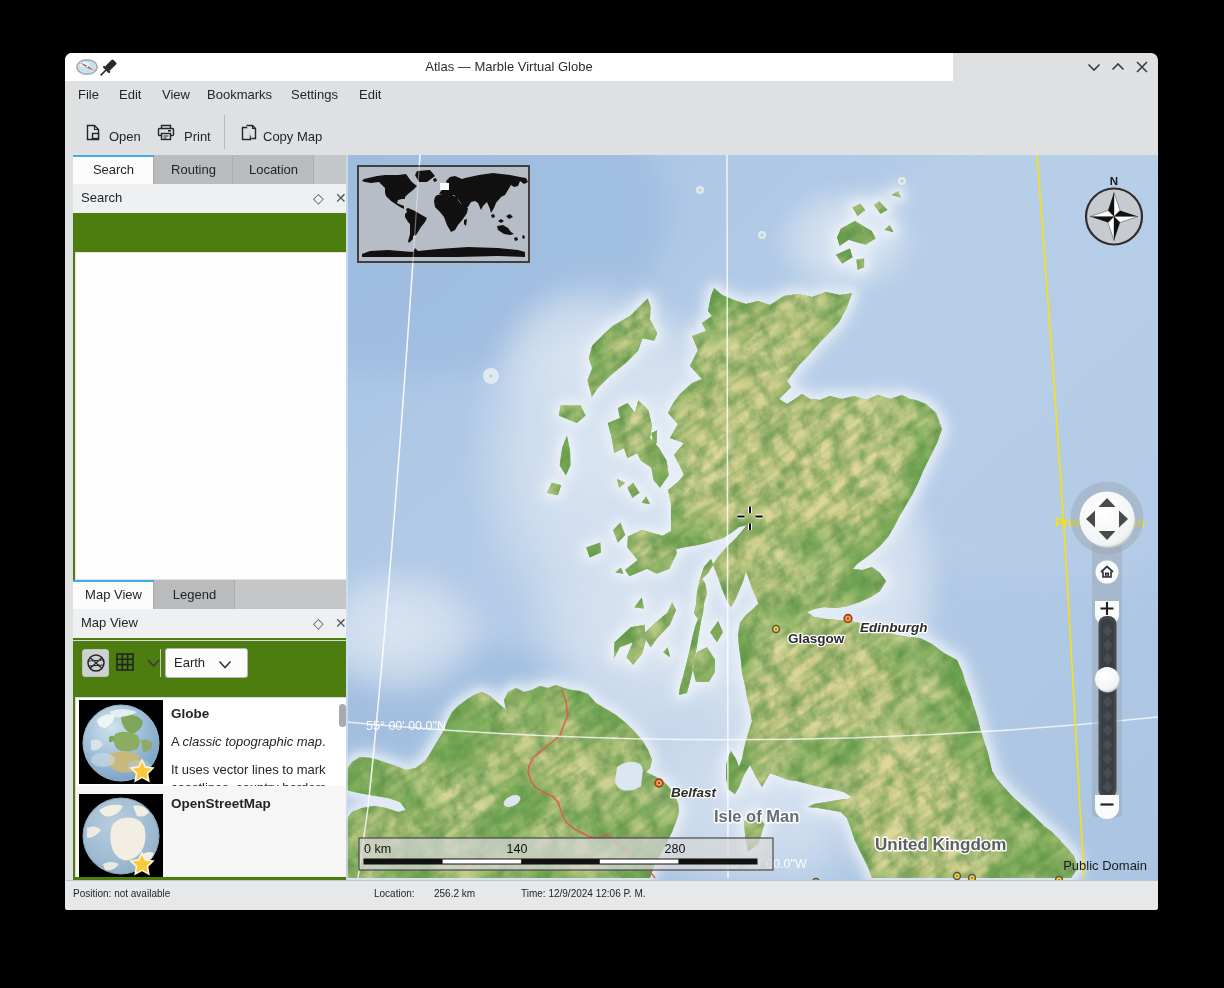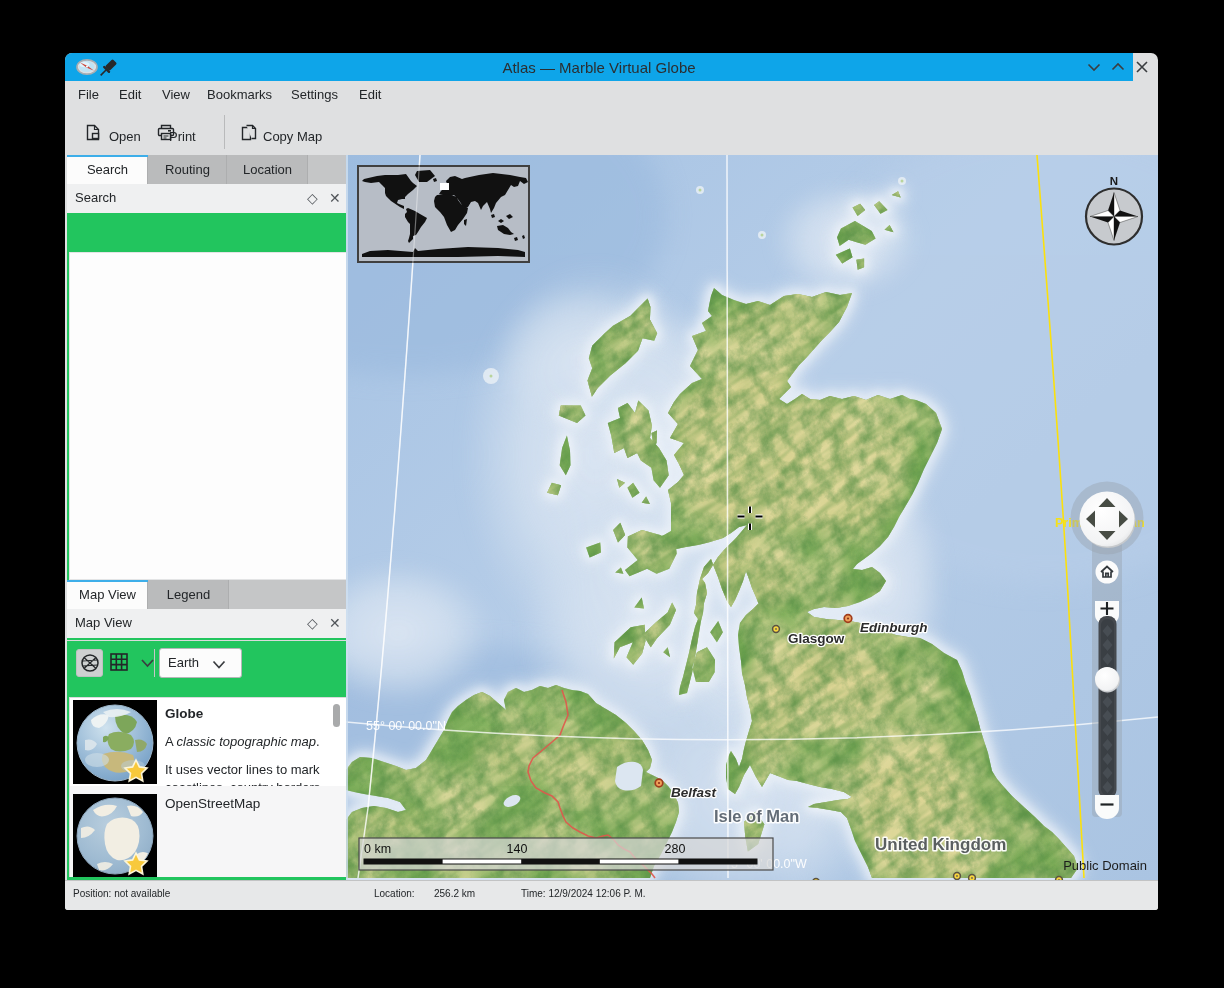--- a/index.html
+++ b/index.html
@@ -1,21 +1,21 @@
 <!DOCTYPE html>
 <html><head><meta charset="utf-8"><style>
 *{margin:0;padding:0;box-sizing:border-box}
 html,body{width:1224px;height:988px;background:#000;font-family:"Liberation Sans",sans-serif;overflow:hidden}
 #win{position:absolute;left:65px;top:53px;width:1093px;height:857px;background:#dfe0e1;border-radius:7px 7px 3px 3px;overflow:hidden}
-#titlebar{position:absolute;left:0;top:0;width:1068px;height:28px;background:#0ea5e9;color:#2b2e31;font-size:15px}
+#titlebar{position:absolute;left:0;top:0;width:888px;height:28px;background:#ffffff;color:#2b2e31;font-size:13px}
 #title{position:absolute;left:0;right:0;top:6px;text-align:center}
 #menubar{position:absolute;left:0;top:28px;width:1093px;height:29px;background:#dfe0e1;font-size:13px;color:#232629}
 .mi{position:absolute;top:6px}
 #toolbar{position:absolute;left:0;top:57px;width:1093px;height:45px;background:#dfe0e1;font-size:13px;color:#232629}
-#leftpanel{position:absolute;left:2px;top:102px;width:281px;height:725px;background:#22c55e;font-size:13px;color:#232629}
+#leftpanel{position:absolute;left:8px;top:102px;width:281px;height:725px;background:#4d7c0f;font-size:13px;color:#232629}
 .tabrow{position:absolute;left:0;width:281px;height:29px;background:#c5c6c7}
 .tab{position:absolute;top:0;height:29px;text-align:center;line-height:29px;background:#babbbc;box-shadow:inset -1px 0 0 #adaeaf}
 .tab.act{background:#fcfcfc;border-top:2px solid #3daee9;line-height:26px}
 .dockhead{position:absolute;left:0;width:281px;height:29px;background:#eff0f1}
 .dh-t{position:absolute;left:8px;top:6px}
 .dico{position:absolute;top:5px;color:#51555a;font-size:14px}
 #statusbar{position:absolute;left:0;top:827px;width:1117px;height:30px;background:#e7e8e9;border-top:1px solid #c2c3c4;font-size:10px;color:#232629}
 #maparea{position:absolute;left:281px;top:102px;width:812px;height:725px;background:#b3cbe6}
 svg{display:block}
 .ab{position:absolute}
@@ -56,21 +56,21 @@
         <rect x="7.5" y="9.5" width="6" height="5" fill="#dfe0e1"></rect>
   </svg>
   <span class="ab" style="left:44px;top:19px">Open</span>
   <svg class="ab" style="left:92px;top:14px" width="18" height="17" viewBox="0 0 18 17" fill="none" stroke="#232629" stroke-width="1.4">
    <path d="M4.5 4.5 v-3 h9 v3"></path>
         <rect x="1.5" y="4.5" width="15" height="7" rx="1"></rect>
         <rect x="4.5" y="9.5" width="9" height="6" fill="#dfe0e1"></rect>
         <path d="M6.5 12 h5 M6.5 14 h3" stroke-width="1.1"></path>
         <rect x="11" y="6" width="3" height="1.6" fill="#232629" stroke="none"></rect>
   </svg>
-  <span class="ab" style="left:104px;top:19px">Print</span>
+  <span class="ab" style="left:119px;top:19px">Print</span>
   <div class="ab" style="left:159px;top:5px;width:1px;height:34px;background:#b9babb"></div>
   <svg class="ab" style="left:176px;top:14px" width="17" height="17" viewBox="0 0 17 17" fill="none" stroke="#232629" stroke-width="1.4">
    <path d="M1.5 3.5 h8 v12 h-8 z" fill="#dfe0e1"></path>
         <path d="M5.5 1.5 h6 l3 3 v10 h-4" fill="#dfe0e1"></path>
         <path d="M11.5 1.5 v3 h3" stroke-width="1.2"></path>
   </svg>
   <span class="ab" style="left:198px;top:19px">Copy Map</span>
  </div>
  <div id="leftpanel">
   <div class="tabrow" style="top:0">
@@ -182,21 +182,21 @@
 <path d="M20,16 Q32,8 44,12 Q40,20 32,22 Q24,24 20,16 Z"></path>
 <path d="M54,12 Q64,10 70,18 Q66,24 58,22 Z"></path>
 <path d="M8,34 Q16,30 22,36 Q16,44 8,44 Z" opacity="0.92"></path>
 <path d="M64,60 Q70,56 76,60 Q72,68 64,68 Z"></path>
 <path d="M24,70 Q32,66 40,70 Q34,78 26,76 Z" opacity="0.9"></path>
 </g>
 <circle cx="42" cy="42" r="38" fill="none" stroke="#8fa7bc" stroke-width="1"></circle>
 <path d="M63,59 l3.4,6.9 7.6,1.1 -5.5,5.4 1.3,7.6 -6.8,-3.6 -6.8,3.6 1.3,-7.6 -5.5,-5.4 7.6,-1.1 Z" fill="#f8c93c" stroke="#fdf6d8" stroke-width="1.6"></path>
 </svg>
           </div>
-    <span class="ab" style="left:95px;top:10px;font-weight:normal;font-size:13.5px">OpenStreetMap</span>
+    <span class="ab" style="left:95px;top:10px;font-weight:bold;font-size:13.5px">OpenStreetMap</span>
    </div>
    <div class="ab" style="left:263px;top:6px;width:7px;height:23px;background:#a9aaab;border-radius:3.5px"></div>
   </div>
  </div>
  <div id="maparea">
   <svg width="812" height="725" viewBox="0 0 812 725">
 <defs>
 <linearGradient id="sea" x1="0" y1="0" x2="1" y2="1">
  <stop offset="0" stop-color="#a5c2e3"></stop>
             <stop offset="0.45" stop-color="#b6cde8"></stop>

